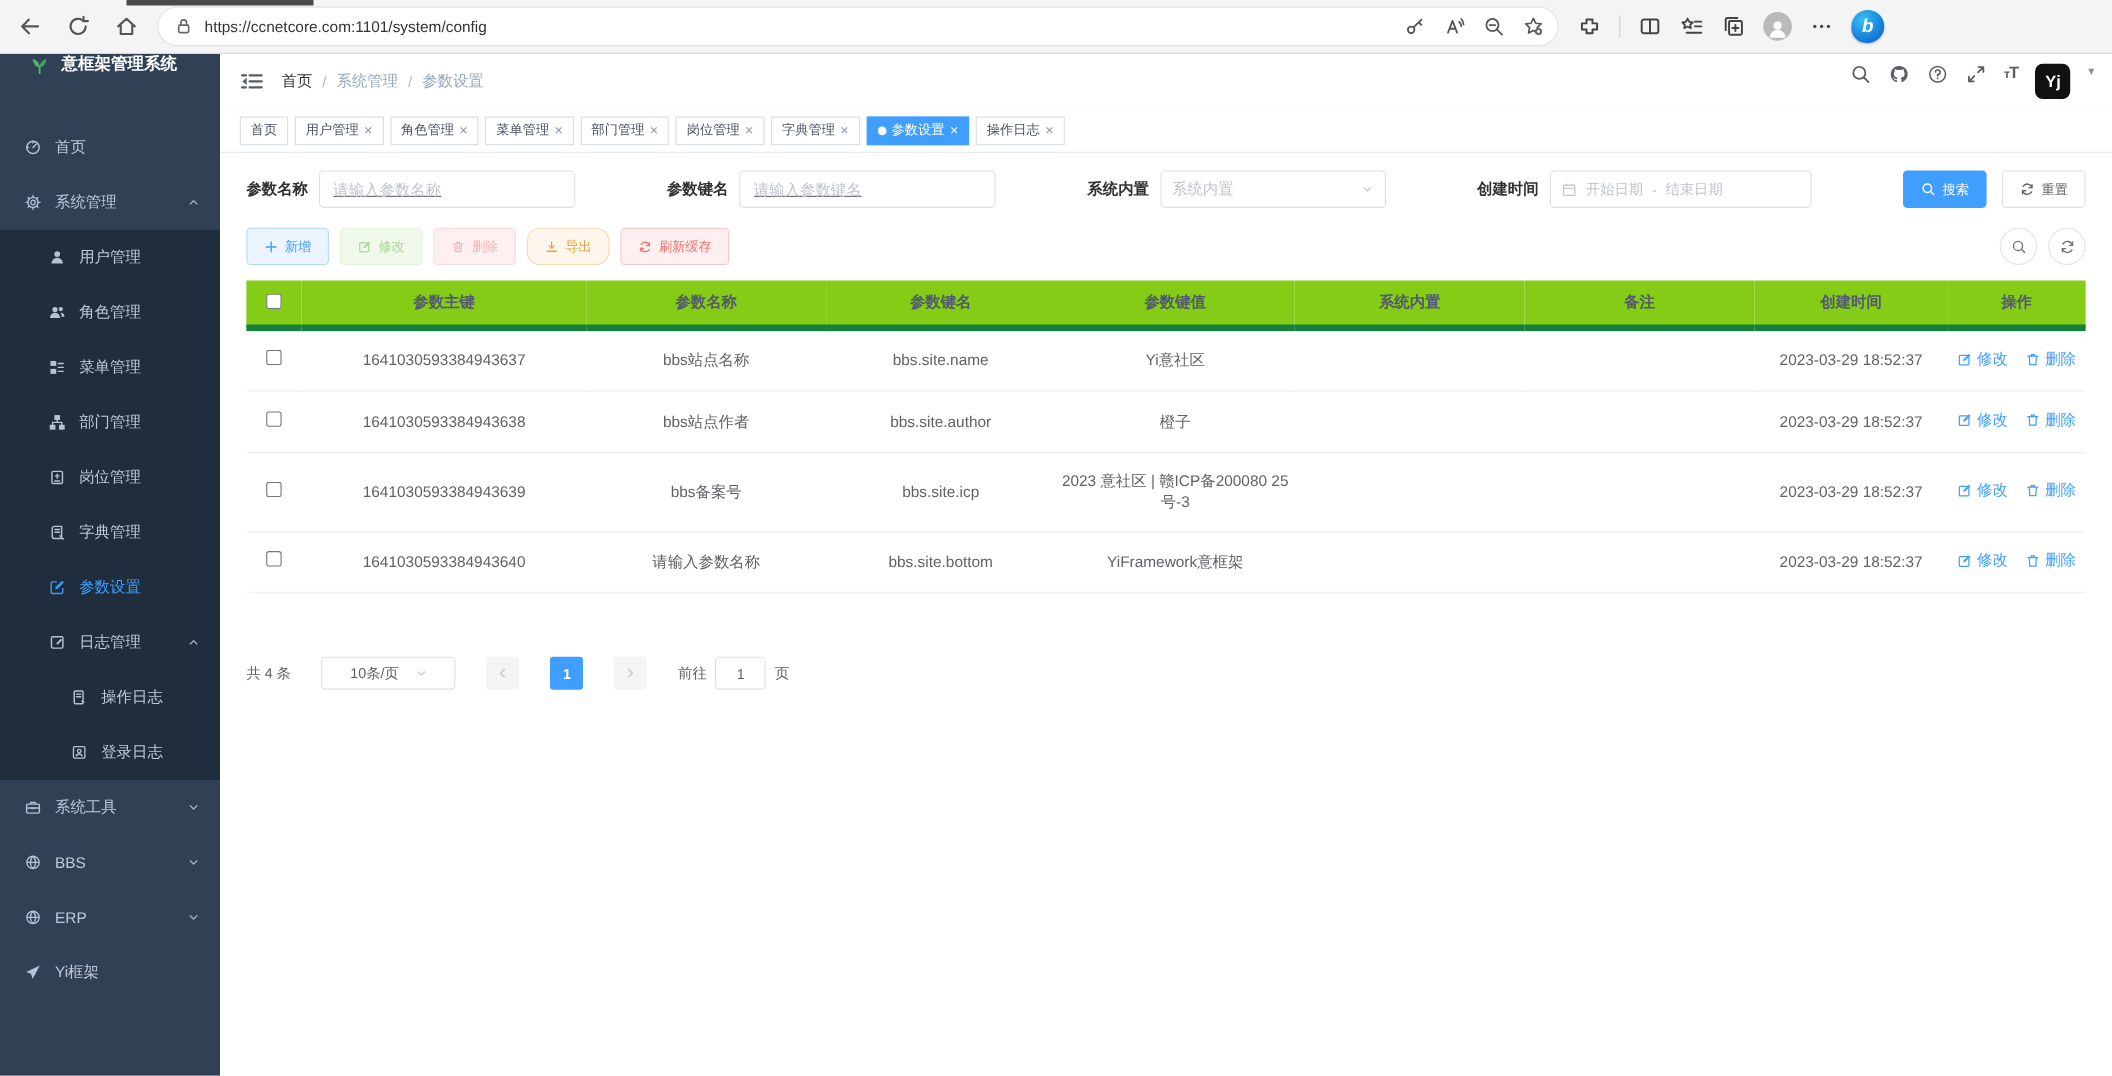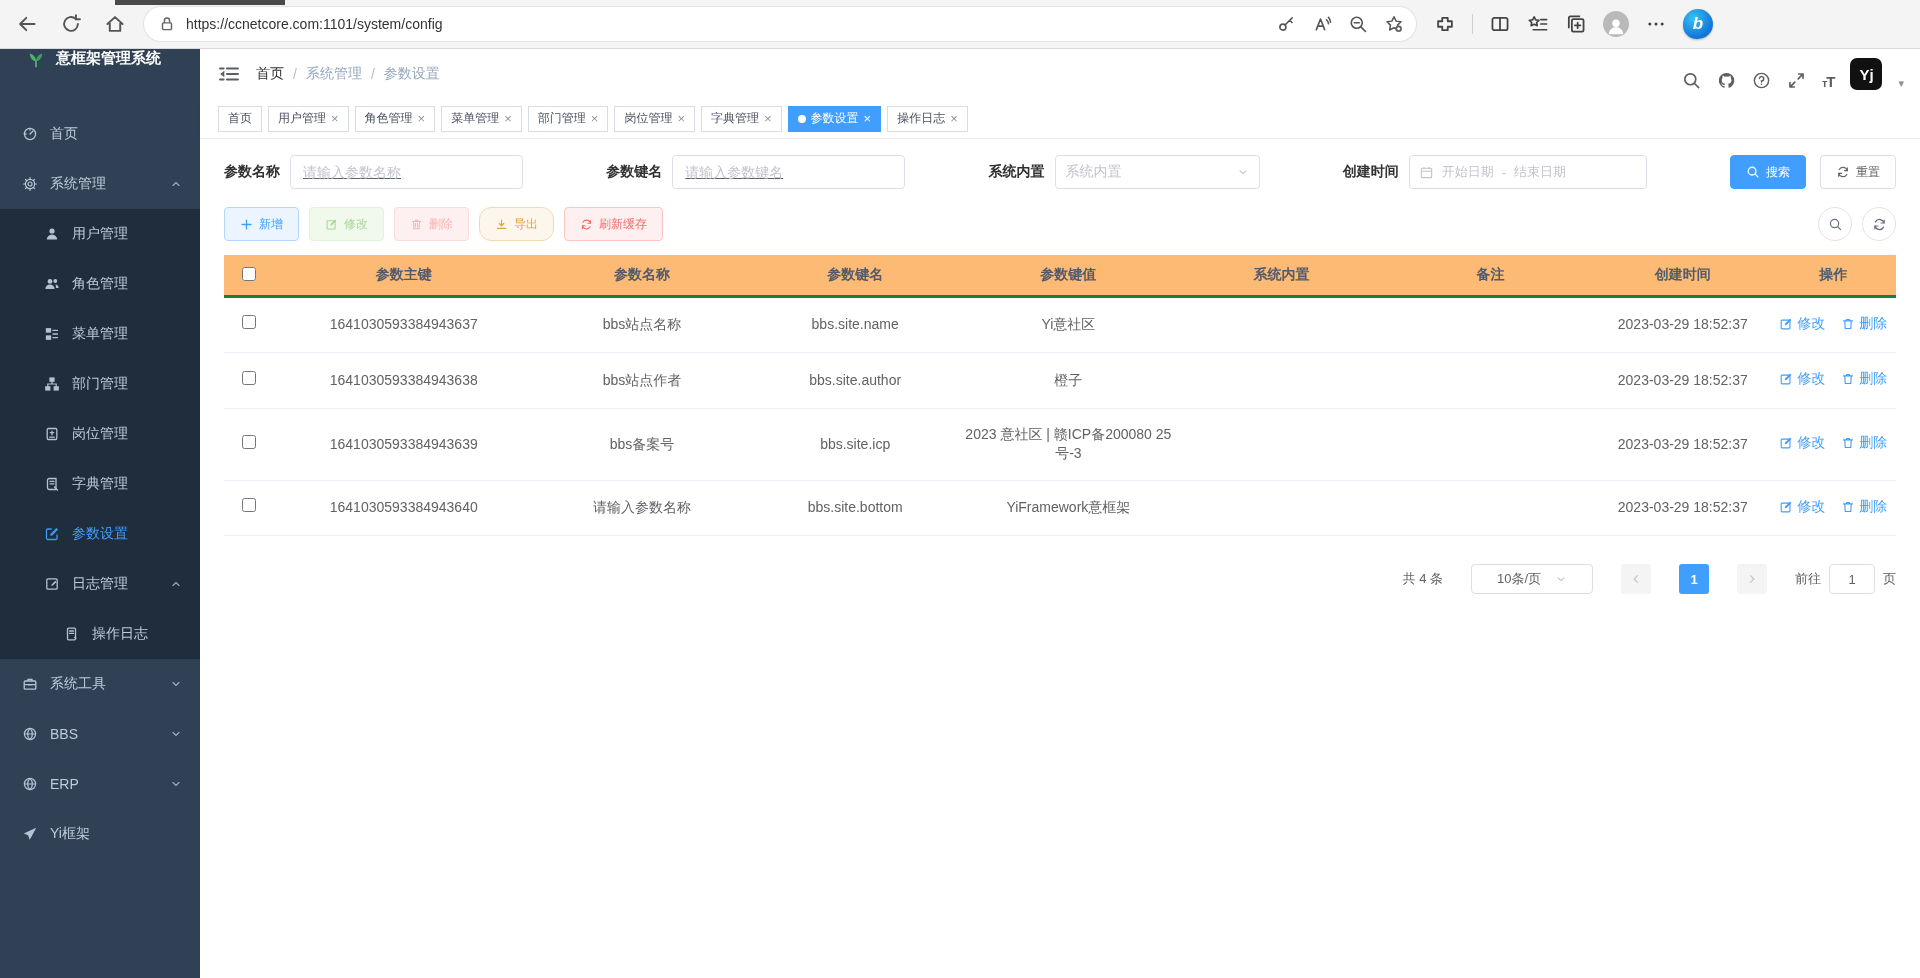--- a/index.html
+++ b/index.html
@@ -37,21 +37,21 @@
 
   .main { flex:1; display:flex; flex-direction:column; min-width:0; }
 
   
   .navbar { height:50px; display:flex; align-items:center; padding:0 16px 0 18px; background:#fff; }
   .fold-btn { width:22px; height:22px; color:#5a5e66; cursor:pointer; }
   .breadcrumb { display:flex; align-items:center; gap:9px; margin-left:16px; font-size:14px; }
   .bc-home { color:#303133; cursor:pointer; }
   .bc-sep { color:#b6bcc5; }
   .bc-dim { color:#97a8be; }
-  .nav-right { margin-left:auto; display:flex; align-items:flex-end; gap:16px; color:#5a5e66; }
+  .nav-right { margin-left:auto; display:flex; align-items:flex-start; gap:16px; color:#5a5e66; }
   .nav-right .ic { width:19px; height:19px; cursor:pointer; }
   .tT { font-size:15px; font-weight:bold; letter-spacing:-1px; cursor:pointer; }
   .tT .sm { font-size:11px; }
   .yj-avatar { width:32px; height:32px; background:#111; border-radius:7px; color:#fff; font-weight:bold; font-size:15px; display:flex; align-items:center; justify-content:center; cursor:pointer; }
   .caret { color:#8a8f99; font-size:11px; cursor:pointer; }
 
   
   .tags-view { height:40px; display:flex; align-items:center; gap:6px; padding:0 18px; border-bottom:1px solid #e6e9ee; box-shadow:0 1px 3px rgba(0,0,0,.06); }
   .tag { height:26px; display:flex; align-items:center; gap:5px; padding:0 9px; border:1px solid #d8dce5; background:#fff; color:#495060; font-size:12px; cursor:pointer; white-space:nowrap; }
   .tag .x { font-size:13px; color:#8d95a3; line-height:1; }
@@ -77,29 +77,29 @@
   .btn-plain-blue   { background:#ecf5ff; border-color:#b3d8ff; color:#409eff; }
   .btn-plain-green  { background:#f0f9eb; border-color:#e1f3d8; color:#a8d696; }
   .btn-plain-red-d  { background:#fef0f0; border-color:#fbdada; color:#f8b3b3; }
   .btn-plain-orange { background:#fdf6ec; border-color:#f5dab1; color:#e6a23c;border-radius:12px; }
   .btn-plain-red    { background:#fef0f0; border-color:#fbc4c4; color:#f56c6c; }
   .tool-circles { margin-left:auto; display:flex; gap:10px; }
   .circle-btn { width:34px; height:34px; border-radius:50%; border:1px solid #e0e3ea; background:#fff; color:#6a7080; display:flex; align-items:center; justify-content:center; cursor:pointer; }
 
   
   table.grid { width:100%; margin-top:14px; border-collapse:collapse; table-layout:fixed; font-size:14px; color:#606266; }
-  .grid th { background:#fdba74; color:#515a6e; font-weight:bold; padding:11px 4px; text-align:center; border-bottom:3px solid #15803d; white-space:nowrap; }
+  .grid th { background:#84cc16; color:#515a6e; font-weight:bold; padding:11px 4px; text-align:center; border-bottom:6px solid #15803d; white-space:nowrap; }
   .grid td { padding:16px 4px; text-align:center; border-bottom:1px solid #ebeef5; word-break:break-word; line-height:1.4; }
   .grid input[type=checkbox] { width:14px; height:14px; accent-color:#409eff; cursor:pointer; }
   .op-link { color:#409eff; cursor:pointer; display:inline-flex; align-items:center; gap:4px; white-space:nowrap; }
   .op-link + .op-link { margin-left:12px; }
   .op-link .ic { width:14px; height:14px; }
 
   
-  .pagination { margin-top:28px; display:flex; align-items:center; justify-content:flex-end; gap:28px; font-size:13px; color:#606266; }
+  .pagination { margin-top:58px; display:flex; align-items:center; gap:28px; font-size:13px; color:#606266; }
   .pg-total { white-space:nowrap; }
   .pg-size { width:122px; height:30px; border:1px solid #dcdfe6; border-radius:4px; display:flex; align-items:center; justify-content:center; gap:14px; cursor:pointer; color:#606266; background:#fff; }
   .pg-size .chev { color:#c0c4cc; }
   .pg-btn { width:30px; height:30px; border-radius:3px; background:#f4f4f5; display:flex; align-items:center; justify-content:center; color:#c0c4cc; cursor:pointer; }
   .pg-btn.pg-num { background:#409eff; color:#fff; font-weight:bold; }
   .pg-goto { display:flex; align-items:center; gap:8px; white-space:nowrap; }
   .pg-input { width:46px; height:30px; border:1px solid #dcdfe6; border-radius:4px; text-align:center; font-size:13px; color:#606266; outline:none; }
 </style>
 </head>
 <body>
@@ -330,20 +330,30 @@
       </div>
       <div class="menu-item lv3">
         <span class="ic mi-ic">
           <svg viewBox="0 0 16 16" fill="none" stroke="currentColor" stroke-width="1.3">
               <rect x="3.5" y="2.2" width="8" height="11.6" rx="1"></rect>
               <path d="M5.6 5h3.8M5.6 7.4h3.8" stroke-linecap="round"></path>
               <path d="M9.5 11.5l3.5 1.8-1.6-2.6z" fill="currentColor" stroke="none"></path>
             </svg>
         </span>
         <span>操作日志</span>
+      </div>
+      <div class="menu-item lv3">
+        <span class="ic mi-ic">
+          <svg viewBox="0 0 16 16" fill="none" stroke="currentColor" stroke-width="1.2">
+              <rect x="2.8" y="2.8" width="10.4" height="10.4" rx="1"></rect>
+              <circle cx="8" cy="6.8" r="1.6"></circle>
+              <path d="M5.2 11.6a2.9 2.9 0 0 1 5.6 0"></path>
+            </svg>
+        </span>
+        <span>登录日志</span>
       </div>
     </div>
 
     <div class="menu-item">
       <span class="ic mi-ic">
         <svg viewBox="0 0 16 16" fill="none" stroke="currentColor" stroke-width="1.3">
             <rect x="2.2" y="5" width="11.6" height="8.2" rx="1"></rect>
             <path d="M6 5V3.4h4V5M2.2 8.6h11.6"></path>
             <path d="M7 8v1.6M9 8v1.6"></path>
           </svg>

